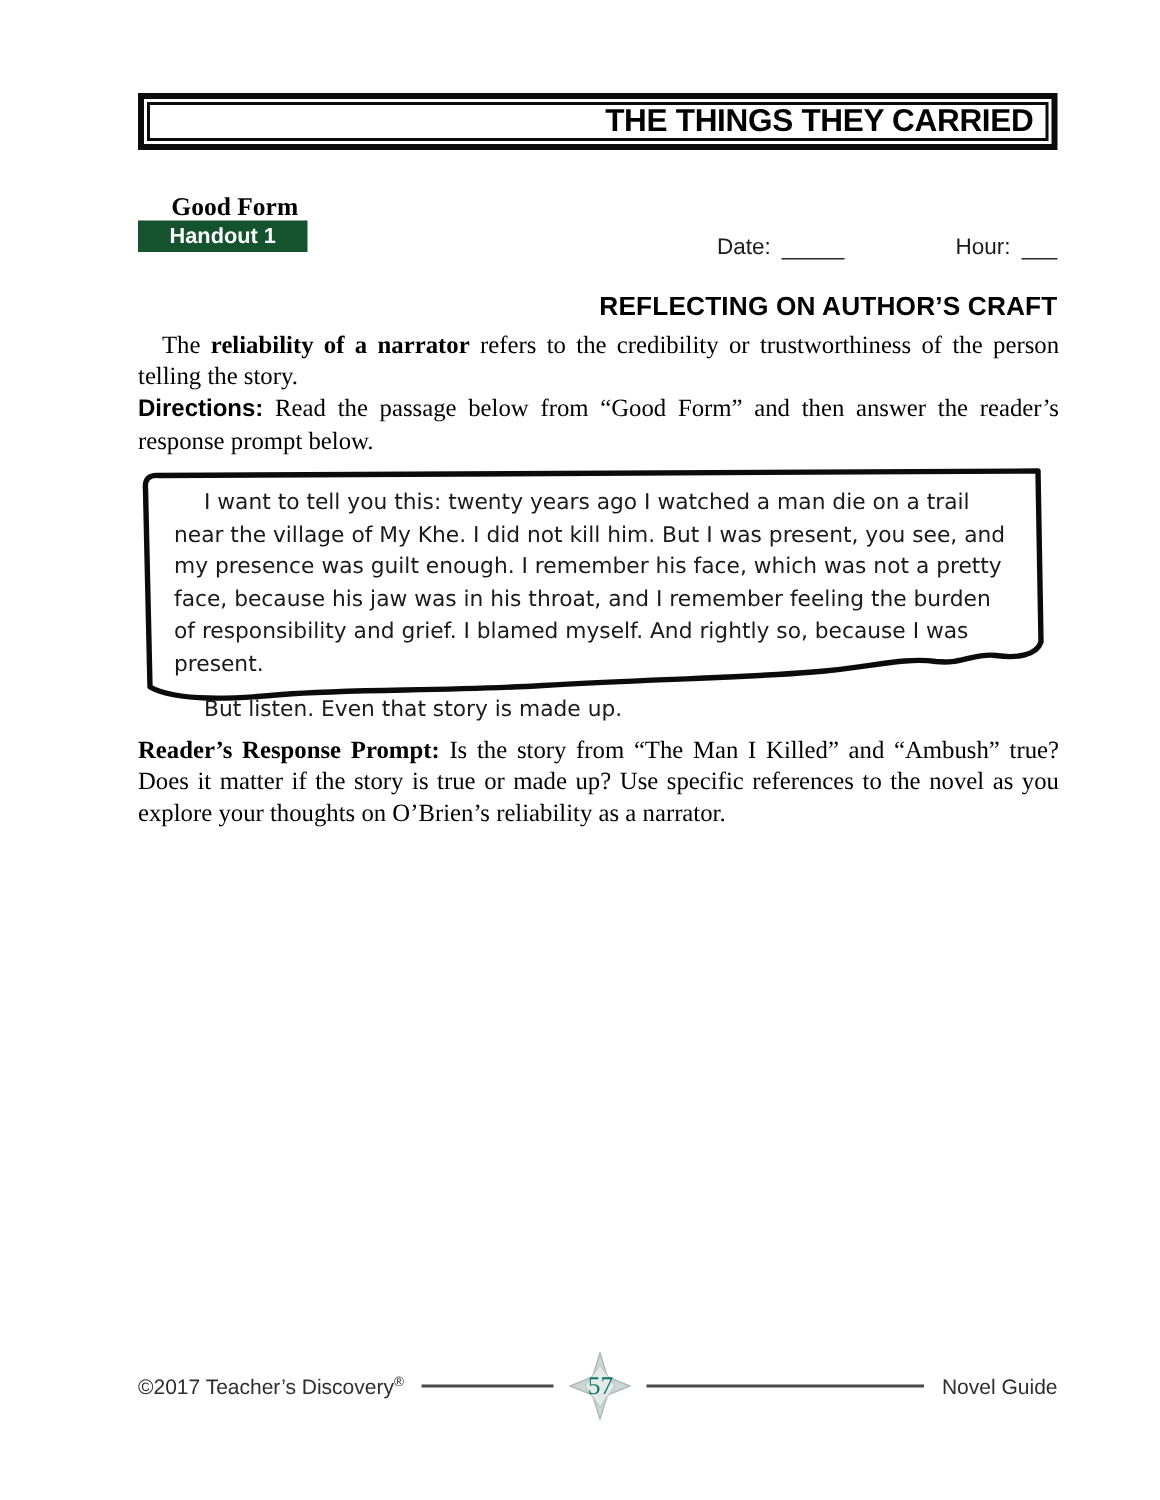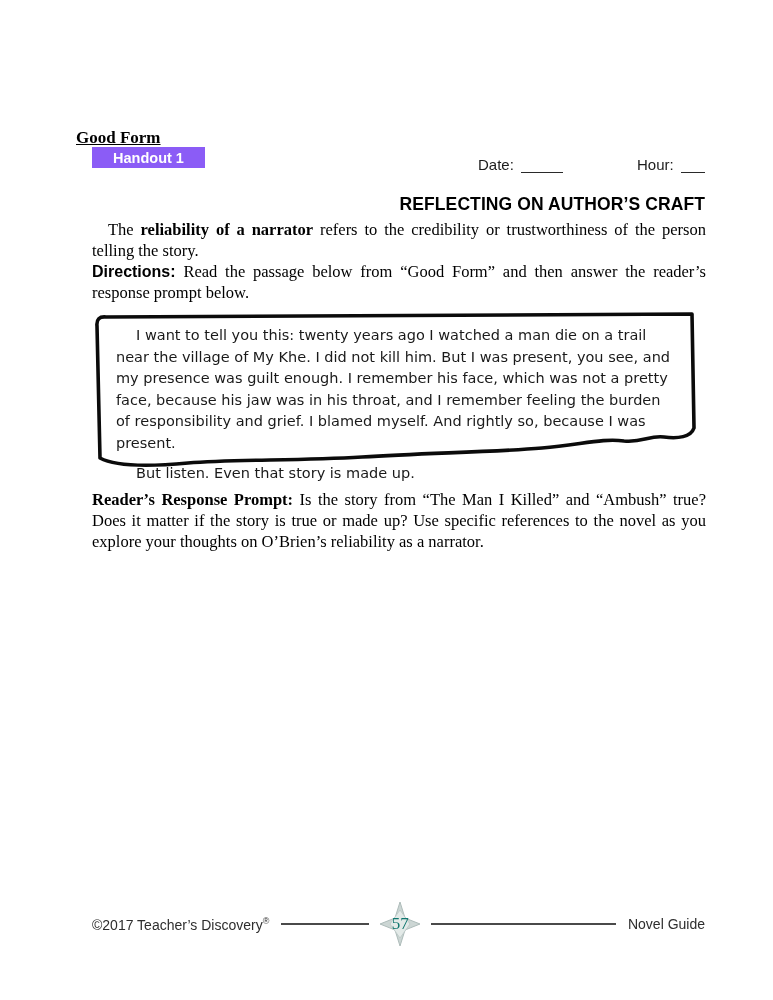--- a/index.html
+++ b/index.html
@@ -22,28 +22,27 @@
     display:flex;align-items:center;justify-content:flex-end;
     padding-right:8px;
   }
   .book-title{
     font-family:"Liberation Sans", sans-serif;
     font-weight:700;font-size:21px;letter-spacing:-0.2px;
     white-space:nowrap;
   }
   
   .unit-label{
-    position:absolute;left:76px;top:128px;width:113px;
-    text-align:left;font-weight:700;font-size:17px;
+    position:absolute;left:100px;top:128px;width:113px;
+    text-align:center;font-weight:700;font-size:17px;
     font-family:"Liberation Serif", serif;
-    text-decoration:underline;
   }
   .handout-badge{
     position:absolute;left:92px;top:147px;width:113px;height:21px;
-    background:#8b5cf6;color:#fff;
+    background:#14532d;color:#fff;
     font-family:"Liberation Sans", sans-serif;font-weight:700;font-size:14.5px;
     display:flex;align-items:center;justify-content:center;
   }
   .field-row{
     position:absolute;
     font-family:"Liberation Sans", sans-serif;font-size:15px;color:#1c1c1c;
     display:flex;align-items:flex-end;white-space:nowrap;
   }
   .row-name{left:478px;top:131px;width:227px;}
   .row-date{left:478px;top:156px;width:227px;}
@@ -103,20 +102,25 @@
   .ornament .num{
     position:absolute;left:0;top:13px;width:42px;text-align:center;
     font-family:"Liberation Serif", serif;font-size:17px;color:#0f766e;
   }
 </style>
 </head>
 <body>
 
 <div class="page">
 
+  <div class="title-box">
+    <div class="title-box-inner">
+      <span class="book-title">THE THINGS THEY CARRIED</span>
+    </div>
+  </div>
 
   <div class="unit-label">Good Form</div>
   <div class="handout-badge">Handout 1</div>
 
   <div class="field-row row-date">
     <span>Date:</span>
     <span class="blank date"></span>
     <span class="hour-label">Hour:</span>
     <span class="blank hour"></span>
   </div>

